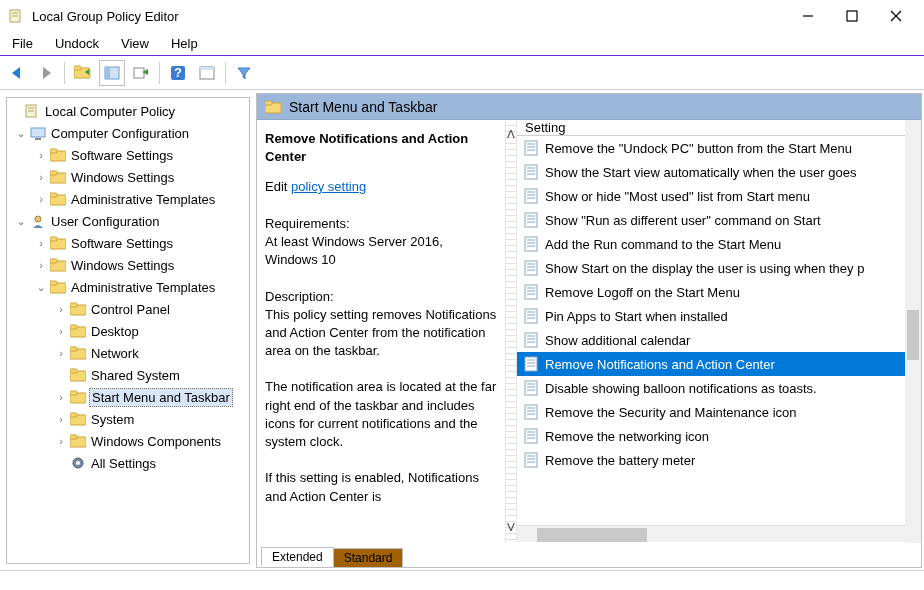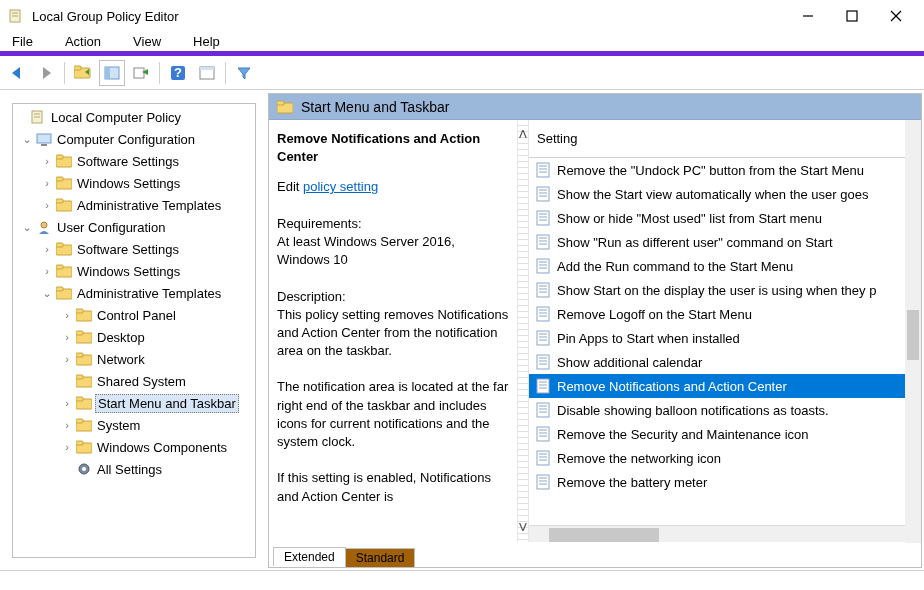--- a/index.html
+++ b/index.html
@@ -1,44 +1,44 @@
 <!DOCTYPE html>
 <html><head>
 <meta charset="utf-8">
 <style>
 *{box-sizing:border-box;margin:0;padding:0;font-family:"Segoe UI",Tahoma,sans-serif;font-size:13px;color:#000}
 body{width:924px;height:590px;background:#fff;overflow:hidden;position:relative}
 .titlebar{height:32px;display:flex;align-items:center;padding:0 8px;gap:8px}
 .titlebar .title{flex:1}
 .winbtns{display:flex;gap:4px}
 .winbtn{width:40px;height:28px;display:flex;align-items:center;justify-content:center}
-.menubar{height:24px;display:flex;align-items:center;gap:32px;padding:0 12px;border-bottom:5px solid #6d28d9}
+.menubar{height:24px;display:flex;align-items:center;gap:22px;padding:0 12px;border-bottom:1px solid #6d28d9}
 .menubar span{cursor:default}
 .toolbar{height:34px;display:flex;align-items:center;gap:3px;padding:0 4px;border-bottom:1px solid #d0d0d0}
 .tbbtn{width:26px;height:26px;display:flex;align-items:center;justify-content:center;border:1px solid transparent}
 .tbbtn.boxed{border:1px solid #c0c0c0}
 .sep{width:1px;height:22px;background:#d0d0d0;margin:0 2px}
 .content{display:flex;height:calc(100% - 32px - 24px - 34px - 20px);border-top:1px solid #fff}
-.tree{width:244px;border:1px solid #bfbfbf;margin:12px;overflow:auto;padding:2px 0}
+.tree{width:244px;border:1px solid #bfbfbf;margin:6px;overflow:auto;padding:2px 0}
 .tnode{display:flex;align-items:center;height:22px;gap:3px;white-space:nowrap;padding-right:6px}
 .tnode .exp{width:12px;text-align:center;color:#777;font-size:11px}
 .tnode .lbl{padding:1px 2px}
 .tnode.sel .lbl{background:#d8e6f7;border:1px dotted #777}
 .ticon{width:16px;height:16px;display:inline-flex;align-items:center;justify-content:center}
 .right{flex:1;display:flex;flex-direction:column;margin:2px 2px 2px 0;border:1px solid #bfbfbf;position:relative}
 .panehdr{background:#9bb7d9;height:26px;display:flex;align-items:center;gap:8px;padding:0 8px;border-bottom:1px solid #8fa8c7}
 .panehdr .ptitle{font-weight:400;font-size:14px}
 .panebody{flex:1;display:flex;overflow:hidden}
 .desc{width:248px;padding:10px 8px;line-height:1.4;overflow:hidden}
 .desc .dtitle{font-weight:700;margin-bottom:12px}
 .desc a{color:#0066cc;text-decoration:underline}
 .divider{width:12px;background:repeating-linear-gradient(to bottom,transparent,transparent 5px,#e0e0e0 5px,#e0e0e0 6px);border-left:1px solid #e5e5e5;border-right:1px solid #e5e5e5;position:relative;display:flex;flex-direction:column;align-items:center;justify-content:space-between;padding:6px 0}
 .divider span{font-size:16px;color:#555}
 .list{flex:1;display:flex;flex-direction:column;overflow:hidden}
-.listhdr{height:38px;display:flex;align-items:center;padding:0 8px;border-bottom:1px solid #d0d0d0;background:#fff}
+.listhdr{height:16px;display:flex;align-items:center;padding:0 8px;border-bottom:1px solid #d0d0d0;background:#fff}
 .items{flex:1;overflow:hidden}
 .item{height:24px;display:flex;align-items:center;gap:6px;padding:0 6px;white-space:nowrap}
 .item.sel{background:#0078d7;color:#fff}
 .item.sel span{color:#fff}
 .item .iicon{width:16px;height:16px;flex-shrink:0}
 .hscroll{height:18px;background:#f0f0f0;position:relative;border-top:1px solid #dcdcdc}
 .hscroll .thumb{position:absolute;left:20px;top:2px;width:110px;height:14px;background:#c8c8c8}
 .tabs{height:24px;display:flex;align-items:flex-end;padding-left:4px;background:#fff;position:relative;top:-1px}
 .tab{padding:2px 10px;border:1px solid #bfbfbf;border-bottom:none;background:#fff;font-size:12px;position:relative;margin-right:-1px}
 .tab.inactive{background:#a16207;top:1px}
@@ -96,21 +96,21 @@
         <svg width="12" height="12">
           <line x1="1" y1="1" x2="11" y2="11" stroke="#000" stroke-width="1.2"></line>
           <line x1="11" y1="1" x2="1" y2="11" stroke="#000" stroke-width="1.2"></line>
         </svg>
       </div>
   </div>
 </div>
 
 <div class="menubar">
   <span>File</span>
-  <span>Action</span>
+  <span>Undock</span>
   <span>View</span>
   <span>Help</span>
 </div>
 
 <div class="toolbar">
   <div class="tbbtn">
       <svg width="18" height="18">
         <path d="M12 3 L4 9 L12 15 Z" fill="#2b7cd3"></path>
       </svg>
     </div>

